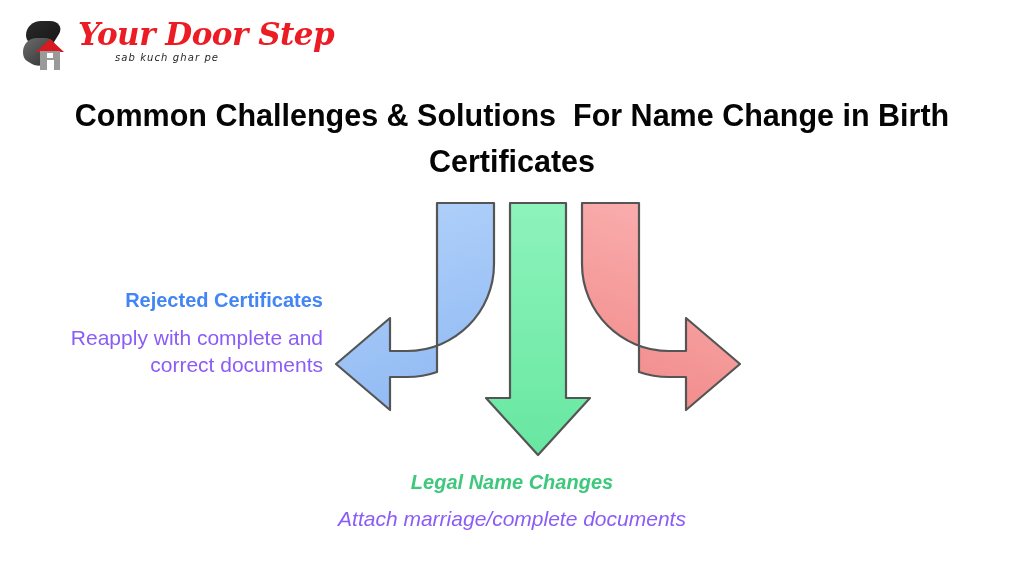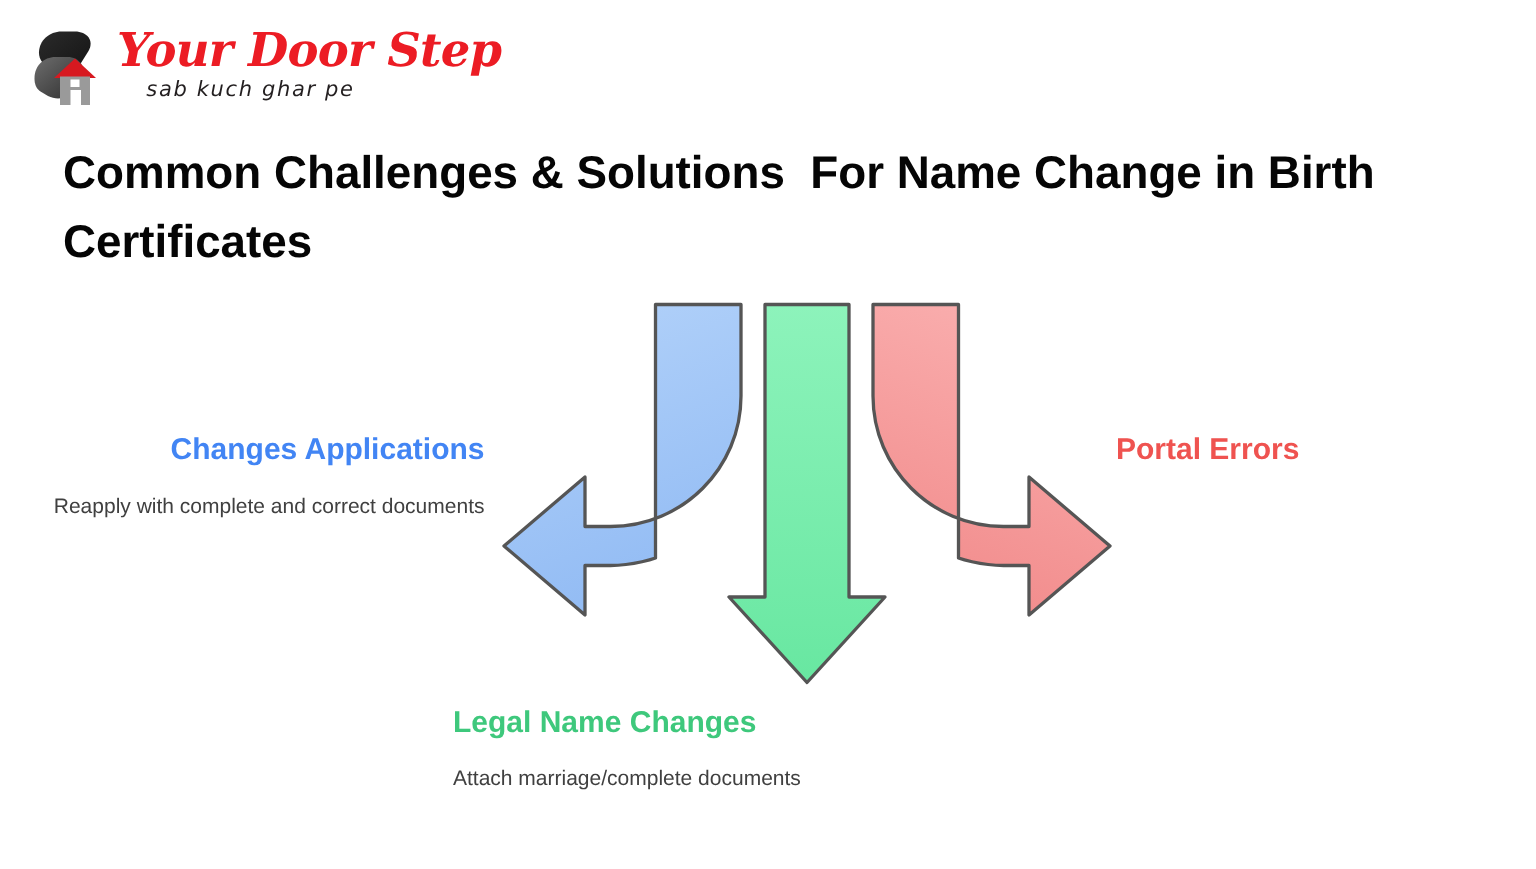--- a/index.html
+++ b/index.html
@@ -44,37 +44,37 @@
     font-weight: bold;
     font-size: 31px;
     color: #ec1c24;
     letter-spacing: -0.5px;
     line-height: 40px;
     white-space: nowrap;
   }
   .tagline-text {
     font-family: "DejaVu Sans", sans-serif;
     font-style: italic;
-    font-size: 14px;
+    font-size: 10px;
     color: #231f20;
     letter-spacing: 1.1px;
     text-align: center;
     width: 178px;
     margin-top: -2px;
     white-space: nowrap;
   }
 
   
   #title {
     position: absolute;
     left: 50%;
     transform: translateX(-50%);
     top: 92px;
     width: 940px;
-    text-align: left;
+    text-align: center;
     font-family: "Liberation Sans", sans-serif;
     font-weight: bold;
     font-size: 30.5px;
     line-height: 46px;
     color: #050505;
     letter-spacing: 0px;
     white-space: pre-wrap;
   }
 
   
@@ -90,23 +90,23 @@
   
   .node-heading {
     font-family: "Liberation Sans", sans-serif;
     font-weight: bold;
     font-size: 20px;
     line-height: 24px;
     white-space: nowrap;
   }
   .node-body {
     font-family: "Liberation Sans", sans-serif;
-    font-size: 14px;
+    font-size: 21px;
     line-height: 27px;
-    color: #404040;
+    color: #8b5cf6;
   }
 
   #node-left {
     position: absolute;
     left: 20px;
     top: 288px;
     width: 303px;
     text-align: right;
   }
   #node-left .node-body { margin-top: 12px; }
@@ -119,20 +119,22 @@
     text-align: left;
   }
   #node-right .node-body { margin-top: 12px; }
 
   #node-bottom {
     position: absolute;
     left: 50%;
     transform: translateX(-50%);
     top: 470px;
     width: 420px;
+    text-align: center;
+    font-style: italic;
   }
   #node-bottom .node-body { margin-top: 11px; }
 </style>
 </head>
 <body>
 
 <div id="logo">
 
   <div id="logo-mark">
     <svg width="62" height="62" viewBox="0 0 62 62" xmlns="http://www.w3.org/2000/svg">
@@ -367,24 +369,23 @@
                Z" fill="url(#greenGrad)" stroke="#555555" stroke-width="2.2" stroke-linejoin="round"></path>
     </g>
 
     <g>
       <path d="M639,203 L582,203 L582,264 C582,312 621,351 669,351 L686,351 L686,318 L740,364 L686,410 L686,377 L669,377 C653,377 639,372 639,372 Z" fill="url(#redGrad)" stroke="#555555" stroke-width="2.2" stroke-linejoin="round"></path>
     </g>
   </svg>
 </div>
 
 <div id="node-left">
-  <div class="node-heading" style="color:#4285f4;">Changes Applications</div>
+  <div class="node-heading" style="color:#4285f4;">Rejected Certificates</div>
   <div class="node-body">Reapply with complete and correct documents</div>
 </div>
 
 <div id="node-right">
-  <div class="node-heading" style="color:#ef5350;">Portal Errors</div>
 </div>
 
 <div id="node-bottom">
   <div class="node-heading" style="color:#3ec87c;">Legal Name Changes</div>
   <div class="node-body">Attach marriage/complete documents</div>
 </div>
 
 </body></html>

